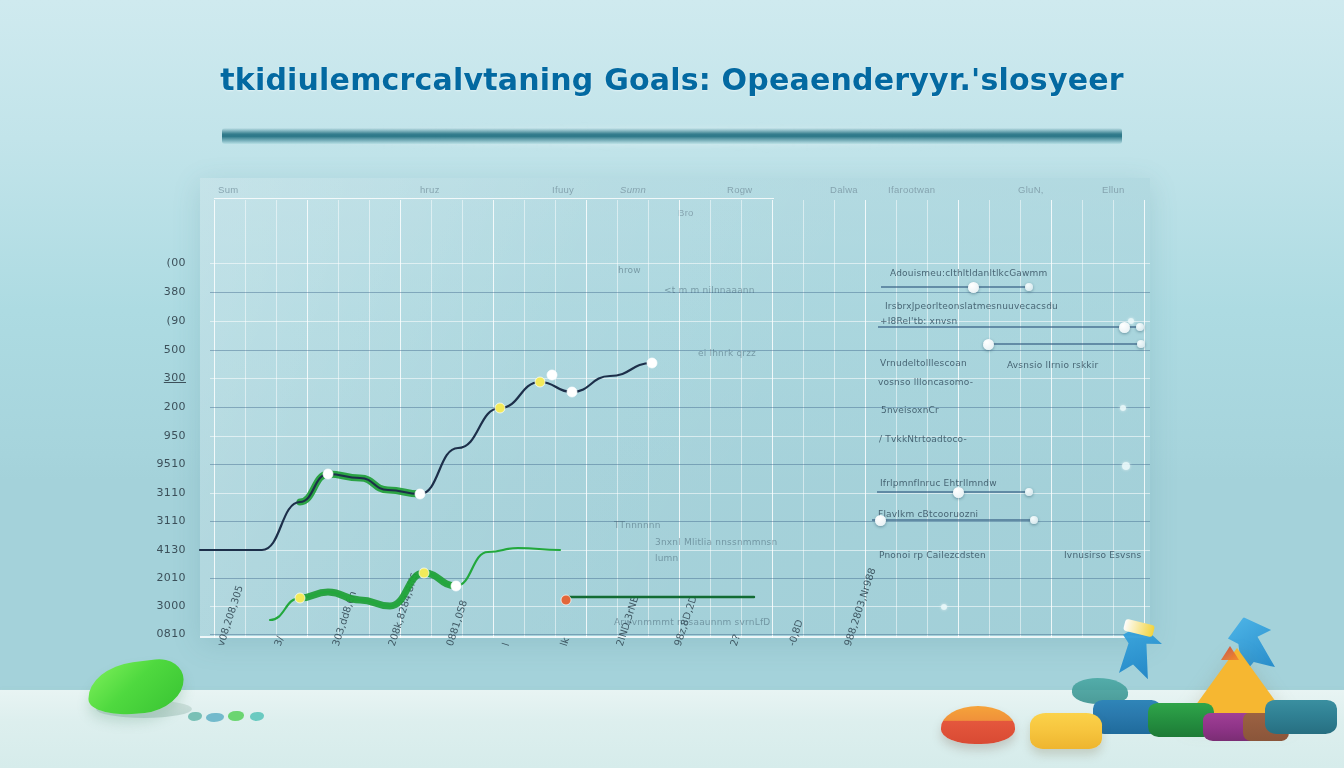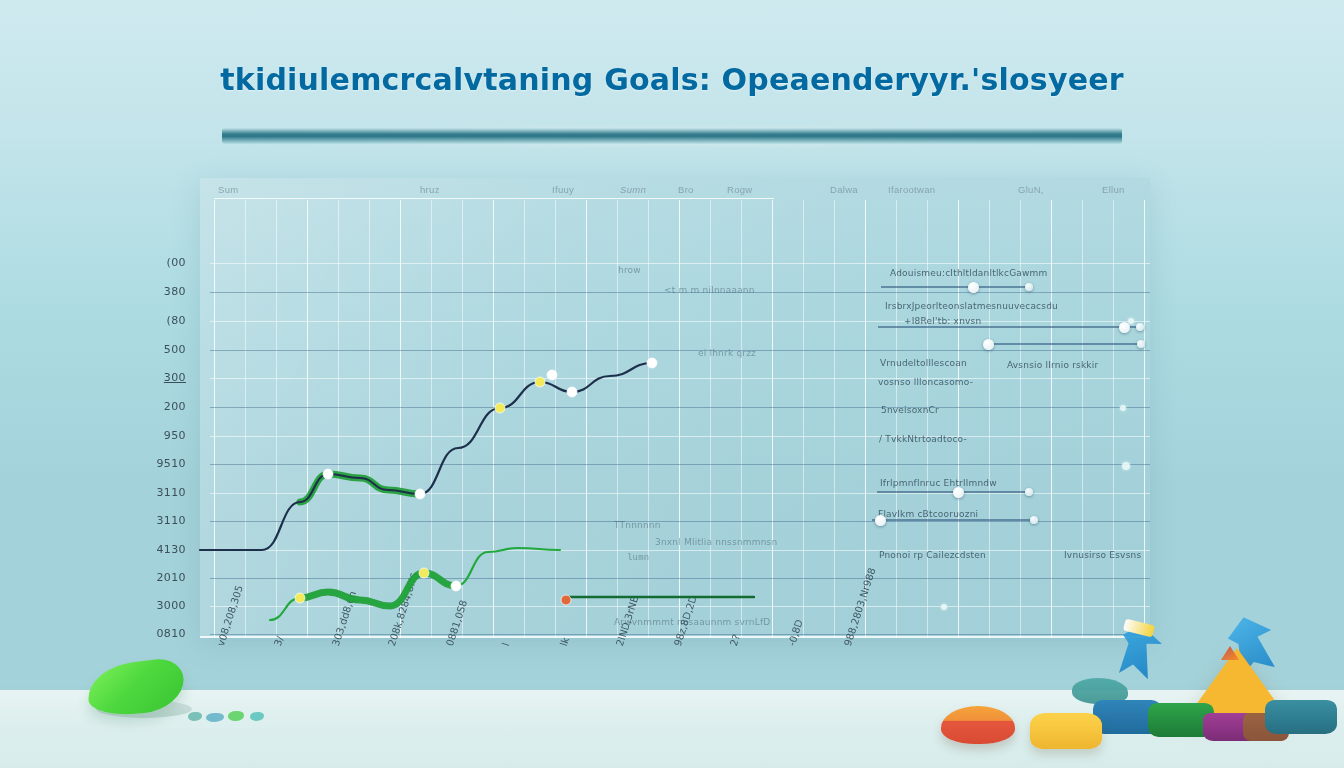--- a/index.html
+++ b/index.html
@@ -143,21 +143,21 @@
 <div id="title-shelf"></div>
 
 <div id="panel">
   <div id="panel-sheen"></div>
   <div id="head-rule"></div>
   <div id="col-heads">
       <div class="col-head" style="left: 18px;">Sum</div>
       <div class="col-head" style="left: 220px;">hruz</div>
       <div class="col-head" style="left: 352px;">Ifuuy</div>
       <div class="col-head" style="left: 420px; font-style: italic;">Sumn</div>
-      <div class="col-head" style="left: 478px;">Bro</div>
+      <div class="col-head" style="left: 478px; margin-top: 23px;">Bro</div>
       <div class="col-head" style="left: 527px;">Rogw</div>
       <div class="col-head" style="left: 630px;">Dalwa</div>
       <div class="col-head" style="left: 688px;">Ifarootwan</div>
       <div class="col-head" style="left: 818px;">GluN,</div>
       <div class="col-head" style="left: 902px;">Ellun</div>
     </div>
   <div id="vgrids">
       <div class="vgrid strong" style="left: 14px;"></div>
       <div class="vgrid" style="left: 45px;"></div>
       <div class="vgrid" style="left: 76px;"></div>
@@ -204,21 +204,21 @@
       <div class="hgrid" style="top: 372px;"></div>
       <div class="hgrid dark" style="top: 400px;"></div>
       <div class="hgrid" style="top: 428px;"></div>
       <div class="hgrid dark" style="top: 456px;"></div>
     </div>
 </div>
 
 <div id="yticks">
     <div class="ytick" style="top: 256px;">(00</div>
     <div class="ytick" style="top: 285px;">380</div>
-    <div class="ytick" style="top: 314px;">(80</div>
+    <div class="ytick" style="top: 314px;">(90</div>
     <div class="ytick" style="top: 343px;">500</div>
     <div class="ytick" style="top: 371px; text-decoration: underline;">300</div>
     <div class="ytick" style="top: 400px;">200</div>
     <div class="ytick" style="top: 429px;">950</div>
     <div class="ytick" style="top: 457px; margin-left: 7px;">9510</div>
     <div class="ytick" style="top: 486px;">3110</div>
     <div class="ytick" style="top: 514px;">3110</div>
     <div class="ytick" style="top: 543px;">4130</div>
     <div class="ytick" style="top: 571px;">2010</div>
     <div class="ytick" style="top: 599px;">3000</div>
@@ -260,21 +260,21 @@
       <circle cx="100" cy="420" r="5" fill="#f2ea5a" stroke="rgba(255,255,255,.7)" stroke-width="1"></circle>
       <circle cx="224" cy="395" r="5" fill="#f2ea5a" stroke="rgba(255,255,255,.7)" stroke-width="1"></circle>
       <circle cx="256" cy="408" r="5" fill="#ffffff" stroke="rgba(255,255,255,.7)" stroke-width="1"></circle>
       <circle cx="366" cy="422" r="5" fill="#e2673a" stroke="rgba(255,255,255,.7)" stroke-width="1"></circle>
     </g>
 </svg>
 
 <div id="right-rows">
     <div class="anno" style="left: 890px; top: 268px;">Adouismeu:cIthltldanltlkcGawmm</div>
     <div class="anno" style="left: 885px; top: 301px;">IrsbrxJpeorlteonslatmesnuuvecacsdu</div>
-    <div class="anno" style="left: 880px; top: 316px; margin-left: 24px;">+I8Rel'tb: xnvsn</div>
+    <div class="anno" style="left: 880px; top: 316px;">+I8Rel'tb: xnvsn</div>
     <div class="anno" style="left: 880px; top: 358px;">Vrnudeltolllescoan</div>
     <div class="anno" style="left: 1007px; top: 360px;">Avsnsio  lIrnio  rskkir</div>
     <div class="anno" style="left: 878px; top: 377px;">vosnso  llloncasomo-</div>
     <div class="anno" style="left: 881px; top: 405px;">5nveisoxnCr</div>
     <div class="anno" style="left: 879px; top: 434px;">/ TvkkNtrtoadtoco-</div>
     <div class="anno" style="left: 880px; top: 478px;">Ifrlpmnflnruc  Ehtrllmndw</div>
     <div class="anno" style="left: 878px; top: 509px; text-align: center;">Flavlkm  cBtcooruozni</div>
     <div class="anno" style="left: 879px; top: 550px;">Pnonoi rp  Cailezcdsten</div>
     <div class="anno" style="left: 1064px; top: 550px;">Ivnusirso Esvsns</div>
   </div>
@@ -294,21 +294,21 @@
     <div class="slider-track" style="left: 872px; top: 519px; width: 162px;"></div>
     <div class="slider-knob" style="left: 875.1px; top: 515px;"></div>
     <div class="slider-knob small" style="left: 1030px; top: 516px;"></div>
   </div>
 <div id="faint-annos">
     <div class="anno faint" style="left: 618px; top: 265px;">hrow</div>
     <div class="anno faint" style="left: 664px; top: 285px;">&lt;t m m nilnnaaann</div>
     <div class="anno faint" style="left: 698px; top: 348px;">ei lhnrk  qrzz</div>
     <div class="anno faint" style="left: 614px; top: 520px;">TTnnnnnn</div>
     <div class="anno faint" style="left: 655px; top: 537px;">3nxnl Mlitlia  nnssnmmnsn</div>
-    <div class="anno faint" style="left: 627px; top: 553px; font-family: Liberation Mono, monospace;">lumn</div>
+    <div class="anno faint" style="left: 655px; top: 553px;">lumn</div>
     <div class="anno faint" style="left: 614px; top: 617px;">Arwvnmmmt   nosaaunnm svrnLfD</div>
   </div>
 
 <div class="dot-mark" style="left:1128px;top:318px;"></div>
 <div class="dot-mark" style="left:1120px;top:405px;"></div>
 <div class="dot-mark" style="left:1122px;top:462px;width:8px;height:8px;"></div>
 <div class="dot-mark" style="left:941px;top:604px;"></div>
 
 <div class="prop" id="prop-ribbon-base"></div>
 <div class="prop" id="prop-ribbon"></div>

